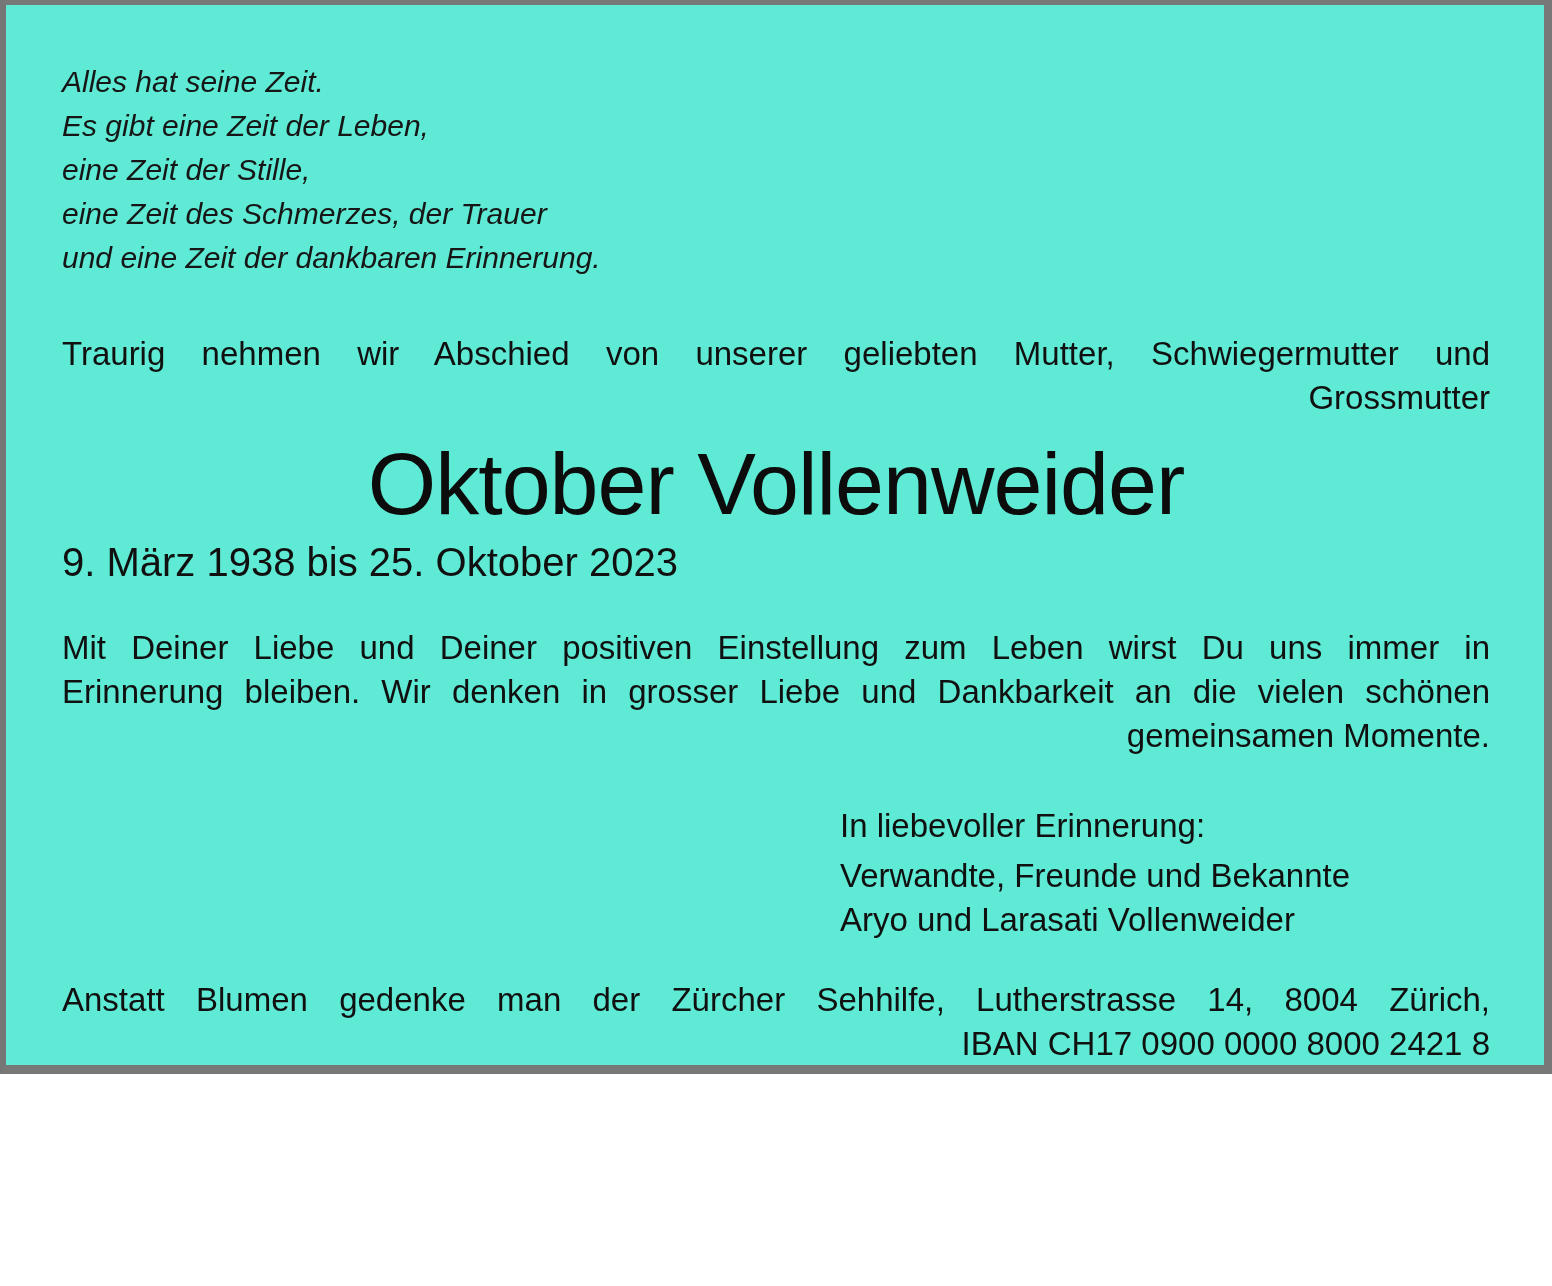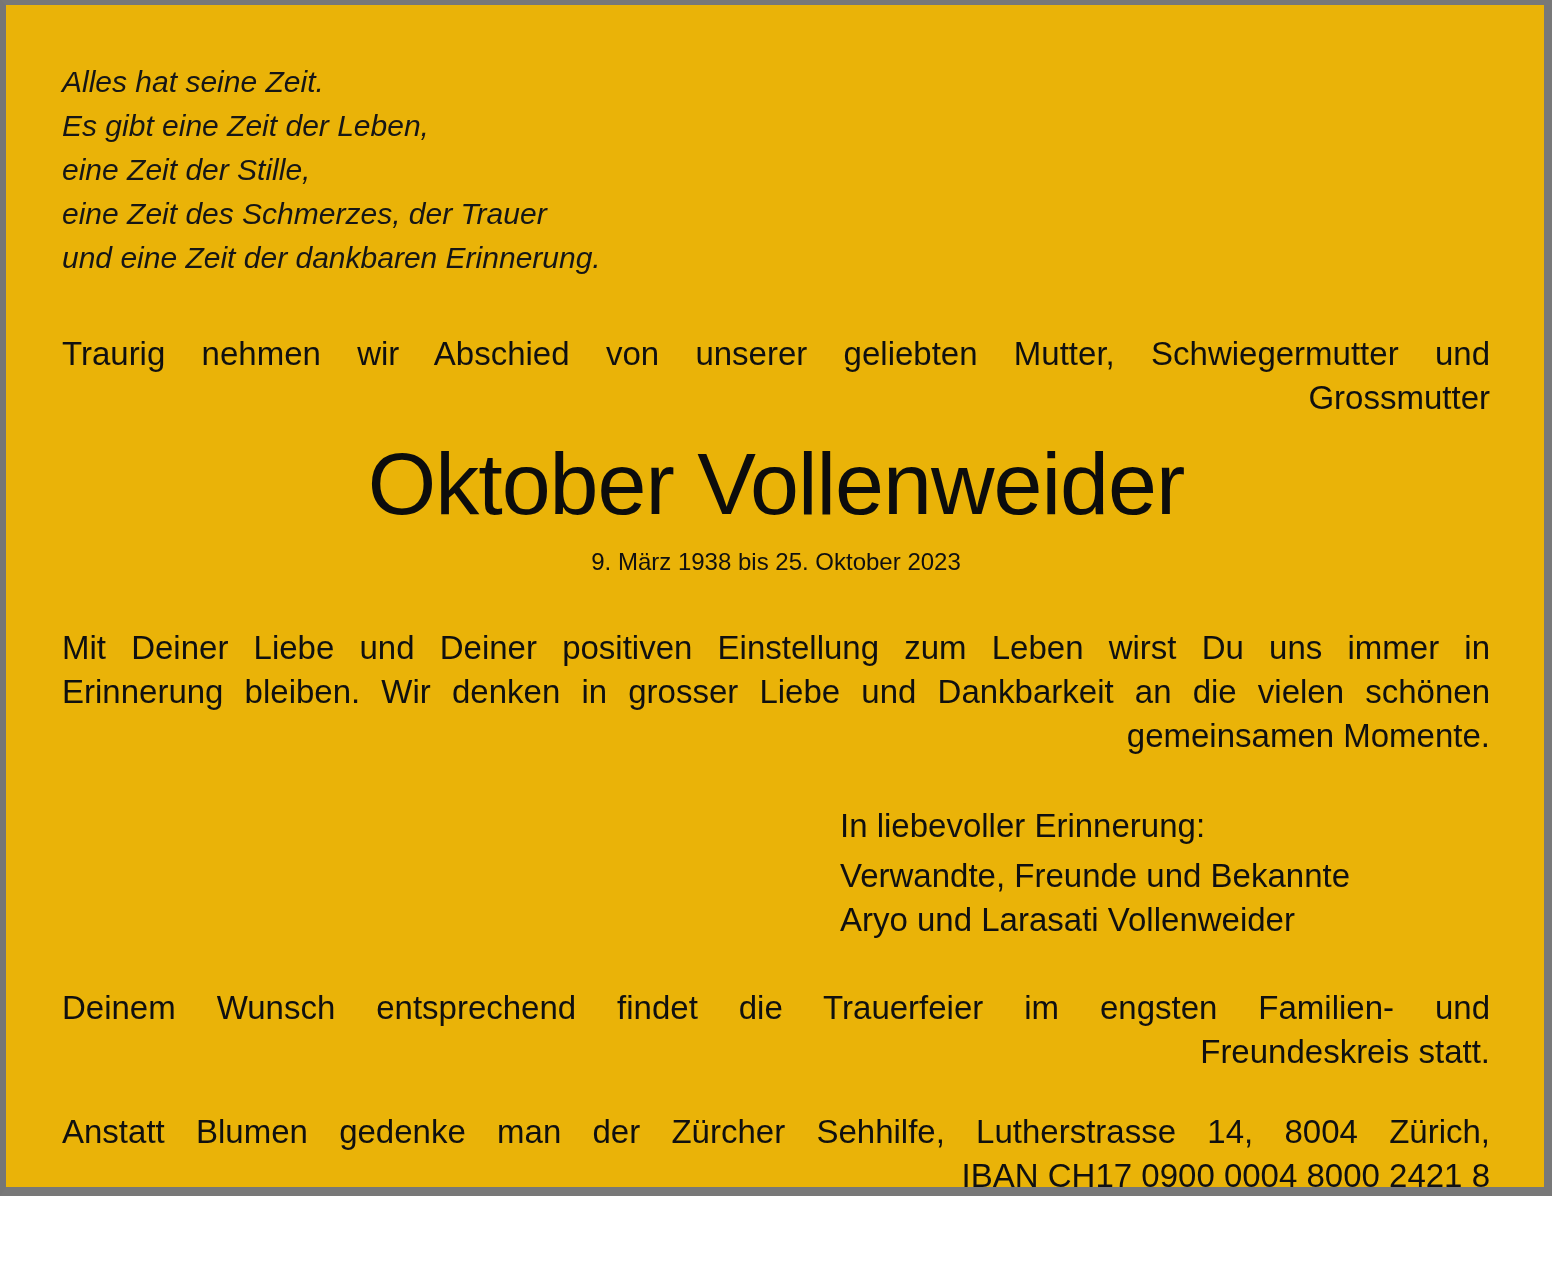--- a/index.html
+++ b/index.html
@@ -8,27 +8,27 @@
     width: 1552px;
     height: 1286px;
     overflow: hidden;
     background: #ffffff;
     font-family: "Liberation Sans", sans-serif;
   }
   .frame {
     position: absolute;
     inset: 0;
     width: 1552px;
-    height: 1196px;
+    height: 1074px;
     box-sizing: border-box;
     border-top: 5px solid #787878;
     border-left: 6px solid #767676;
     border-right: 8px solid #787878;
     border-bottom: 9px solid #787878;
-    background: #eab308;
+    background: #5eead4;
   }
   .page {
     position: relative;
     width: 100%;
     height: 100%;
     box-sizing: border-box;
     padding: 55px 54px 0 56px;
     color: #111111;
   }
   .poem {
@@ -58,23 +58,23 @@
     margin: 16px 0 0 0;
     font-size: 88px;
     line-height: 96px;
     font-weight: normal;
     text-align: center;
     letter-spacing: -1px;
     color: #0c0c0c;
   }
   .dates {
     margin-top: 8px;
-    font-size: 24px;
+    font-size: 40px;
     line-height: 44px;
-    text-align: center;
+    text-align: left;
     color: #101010;
   }
   .tribute { margin-top: 42px; }
   .remembrance {
     margin-top: 46px;
     padding-left: 778px;
     font-size: 33px;
     line-height: 44px;
     color: #101010;
   }
@@ -112,24 +112,20 @@
     </p>
 
     <div class="remembrance">
       <div class="rem-heading">In liebevoller Erinnerung:</div>
       <div class="rem-names">
         <div class="rem-name">Verwandte, Freunde und Bekannte</div>
         <div class="rem-name">Aryo und Larasati Vollenweider</div>
       </div>
     </div>
 
-    <p class="para funeral">
-      <span class="jline">Deinem Wunsch entsprechend findet die Trauerfeier im engsten Familien- und</span>
-      <span class="line">Freundeskreis statt.</span>
-    </p>
 
     <p class="para donation">
       <span class="jline">Anstatt Blumen gedenke man der Zürcher Sehhilfe, Lutherstrasse 14, 8004 Zürich,</span>
-      <span class="line">IBAN CH17 0900 0004 8000 2421 8</span>
+      <span class="line">IBAN CH17 0900 0000 8000 2421 8</span>
     </p>
 
   </div>
 </div>
 
 </body></html>

